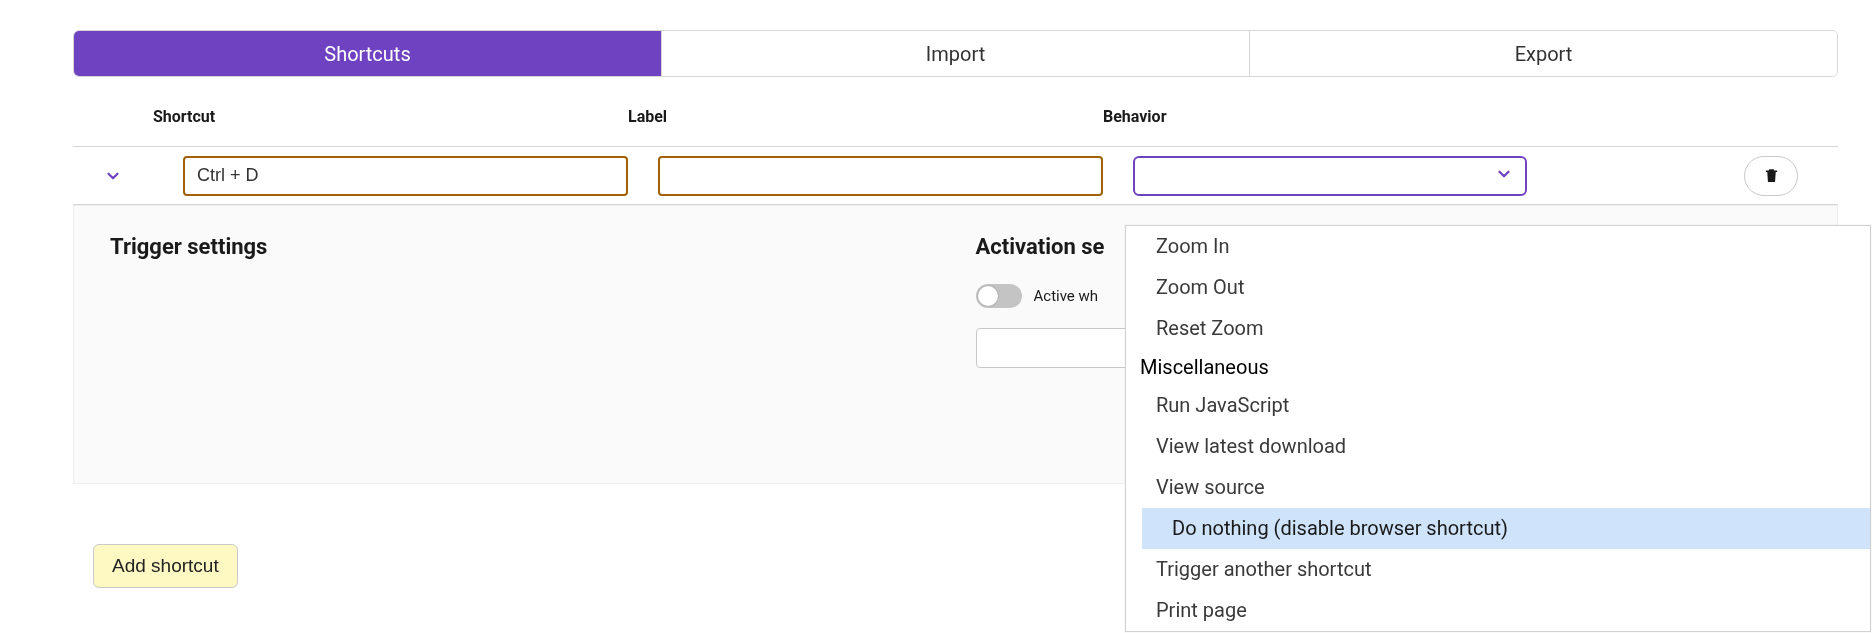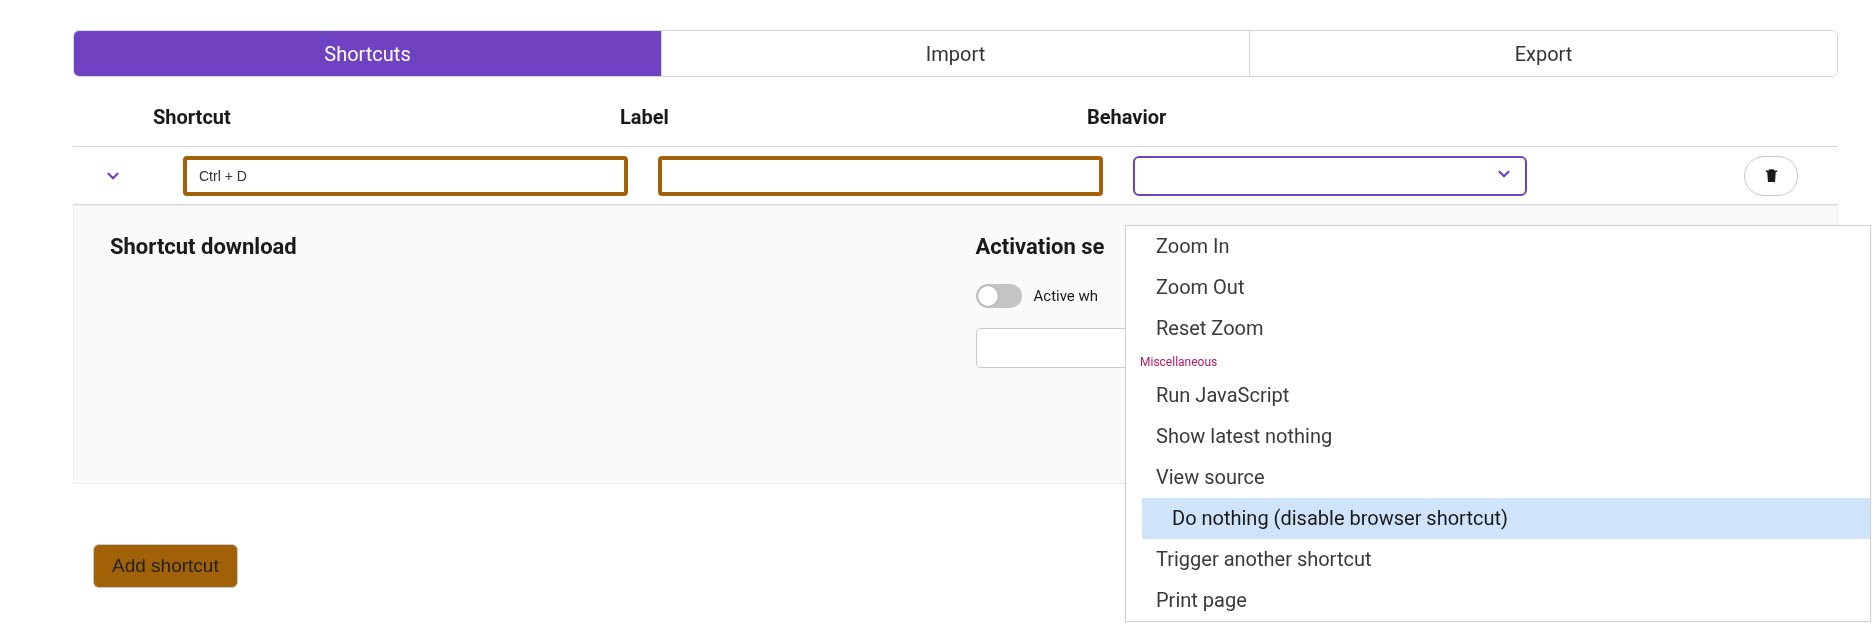--- a/index.html
+++ b/index.html
@@ -38,24 +38,24 @@
     .tab.active {
       background: #6f42c1;
       color: #ffffff;
     }
 
     .header-row {
       display: flex;
       align-items: center;
       height: 60px;
       font-weight: 700;
-      font-size: 20px;
+      font-size: 16px;
       color: #1a1a1a;
       border-bottom: 1px solid #d6d6d6;
-      gap: 22px;
+      gap: 30px;
       padding-left: 80px;
       margin-top: 10px;
     }
     .header-shortcut { width: 445px; }
     .header-label    { width: 445px; }
     .header-behavior { flex: 1; }
 
     .data-row {
       display: flex;
       align-items: center;
@@ -68,24 +68,24 @@
       width: 80px;
       display: flex;
       align-items: center;
       justify-content: center;
       color: #6f42c1;
     }
     .expand-cell svg { width: 18px; height: 18px; }
 
     .text-input {
       height: 40px;
-      border: 4px solid #a16207;
+      border: 2px solid #a16207;
       border-radius: 4px;
       padding: 0 12px;
-      font-size: 14px;
+      font-size: 18px;
       color: #333;
       background: #fff;
     }
     .shortcut-input { width: 445px; }
     .label-input    { width: 445px; }
 
     .behavior-select {
       width: 394px;
       height: 40px;
       border: 2px solid #6f42c1;
@@ -166,21 +166,21 @@
       background: #fff;
     }
 
     .add-btn {
       margin-top: 60px;
       margin-left: 20px;
       height: 44px;
       padding: 0 18px;
       border: 1px solid #c9c9c9;
       border-radius: 6px;
-      background: #a16207;
+      background: #fef9c3;
       font-size: 19px;
       color: #222;
       cursor: pointer;
     }
 
     .dropdown {
       position: absolute;
       top: 225px;
       left: 1125px;
       width: 746px;
@@ -198,22 +198,22 @@
       cursor: pointer;
       line-height: 25px;
     }
     .dd-item.highlight {
       background: #cfe3fb;
       color: #1a1a1a;
       margin-left: 16px;
     }
     .dd-group {
       padding: 6px 14px;
-      font-size: 12px;
-      color: #be185d;
+      font-size: 20px;
+      color: #000000;
     }
 
   </style>
 </head>
 <body>
 
 <div class="container">
 
   <div class="tab-bar">
     <div class="tab active">Shortcuts</div>
@@ -247,21 +247,21 @@
       <div class="delete-btn">
         <svg width="17" height="17" viewBox="0 0 24 24" fill="currentColor">
           <path d="M6 7h12l-1 14H7L6 7zm3-4h6l1 2h4v2H4V5h4l1-2z"></path>
         </svg>
       </div>
     </div>
   </div>
 
   <div class="settings-panel">
     <div class="settings-col">
-      <div class="settings-title">Shortcut download</div>
+      <div class="settings-title">Trigger settings</div>
     </div>
     <div class="settings-col">
       <div class="settings-title">Activation se</div>
       <div class="toggle-row">
         <div class="toggle">
           <div class="knob"></div>
         </div>
         <div class="toggle-label">Active wh</div>
       </div>
       <input class="url-input" style="">
@@ -271,18 +271,18 @@
   <button class="add-btn">Add shortcut</button>
 
 </div>
 
 <div class="dropdown" id="behavior-dropdown">
     <div class="dd-item">Zoom In</div>
     <div class="dd-item">Zoom Out</div>
     <div class="dd-item">Reset Zoom</div>
     <div class="dd-group">Miscellaneous</div>
     <div class="dd-item">Run JavaScript</div>
-    <div class="dd-item">Show latest nothing</div>
+    <div class="dd-item">View latest download</div>
     <div class="dd-item">View source</div>
     <div class="dd-item highlight">Do nothing (disable browser shortcut)</div>
     <div class="dd-item">Trigger another shortcut</div>
     <div class="dd-item">Print page</div>
   </div>
 
 </body></html>

